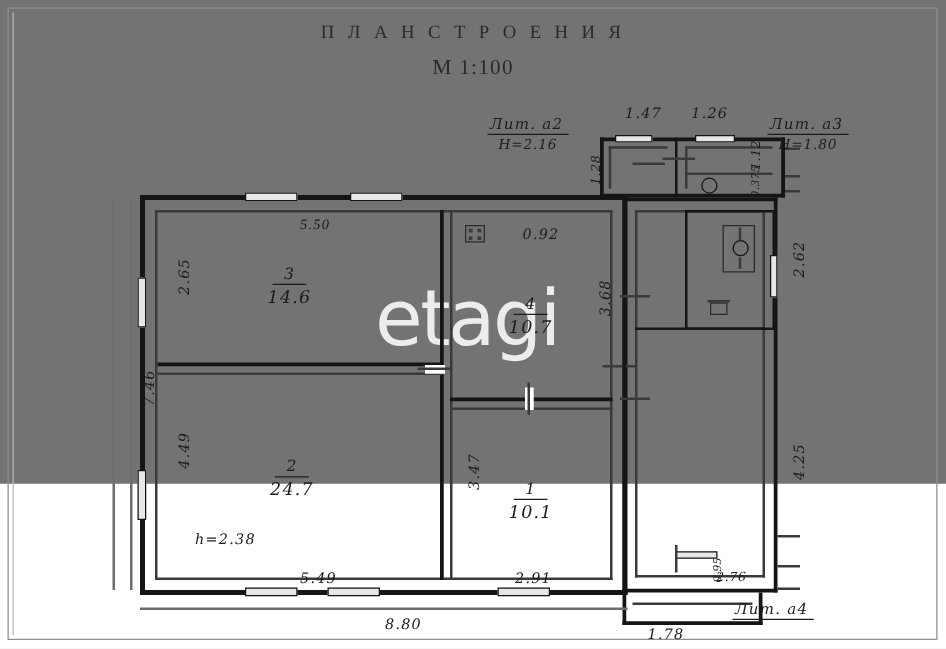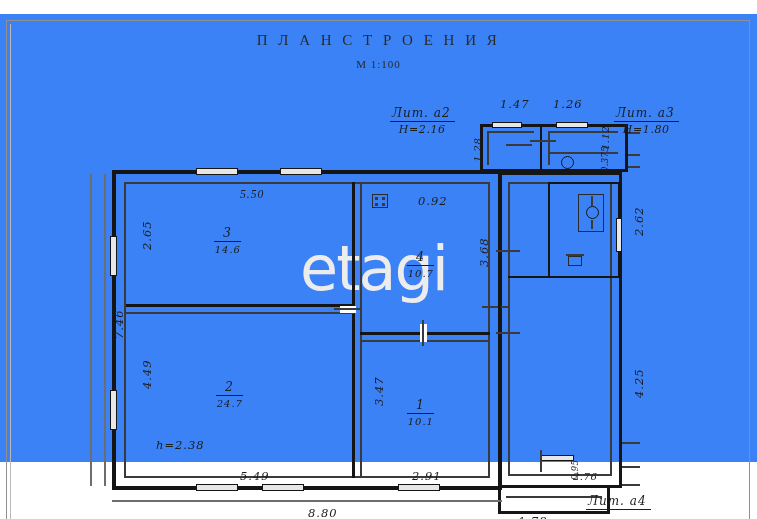--- a/index.html
+++ b/index.html
@@ -1,30 +1,30 @@
 <!DOCTYPE html>
 <html><head>
 <meta charset="utf-8">
 <style>
   html,body{margin:0;padding:0;background:#ffffff;}
   body{width:757px;height:519px;overflow:hidden;
        font-family:"Liberation Serif", serif;color:#1a1a1a;}
-  #plan{position:relative;width:757px;height:448px;background:#3b82f6;margin-top:14px;}
+  #plan{position:relative;width:757px;height:387px;background:#737373;}
 
   
   .frame{position:absolute;left:6px;top:6px;width:744px;height:506px;
          border:1px solid #8f8f8f;box-sizing:border-box;}
   .frame-inner{position:absolute;left:10px;top:10px;width:736px;height:498px;
          border-left:1px solid #b9b9b9;box-sizing:border-box;}
 
   
   .title{position:absolute;left:0;top:18px;width:757px;text-align:center;
          font-size:15px;letter-spacing:3.5px;color:#2a2a2a;}
   .subtitle{position:absolute;left:0;top:44px;width:757px;text-align:center;
-         font-size:11px;letter-spacing:1px;color:#2a2a2a;}
+         font-size:17px;letter-spacing:1px;color:#2a2a2a;}
 
   
   .wm{position:absolute;left:300px;top:218px;font-size:62px;color:#ececec;
       font-family:"DejaVu Sans",sans-serif;letter-spacing:-2px;
       user-select:none;}
 
   
   .wall{position:absolute;background:#151515;}
   .thin{position:absolute;background:#3a3a3a;}
   .hair{position:absolute;background:#6d6d6d;}
@@ -49,21 +49,21 @@
   .lit .l1{font-size:12px;border-bottom:1px solid #1c1c1c;
            padding:0 4px 1px 2px;display:inline-block;letter-spacing:1px;}
   .lit .l2{font-size:11px;display:block;text-align:center;padding-top:1px;
            letter-spacing:.6px;}
 
   
   .room{position:absolute;text-align:center;font-family:"DejaVu Serif",serif;
         font-style:italic;color:#1c1c1c;white-space:nowrap;}
   .room .num{font-size:12.5px;border-bottom:1px solid #1c1c1c;
              display:inline-block;padding:0 9px 1px 9px;letter-spacing:1px;}
-  .room .area{font-size:10px;display:block;padding-top:2px;letter-spacing:1px;text-align:right;}
+  .room .area{font-size:14px;display:block;padding-top:2px;letter-spacing:1px;text-align:right;}
 
   
   .circle{position:absolute;border:1px solid #151515;border-radius:50%;}
 </style>
 </head>
 <body>
 
 <div id="plan">
 
   <div class="frame"></div>

